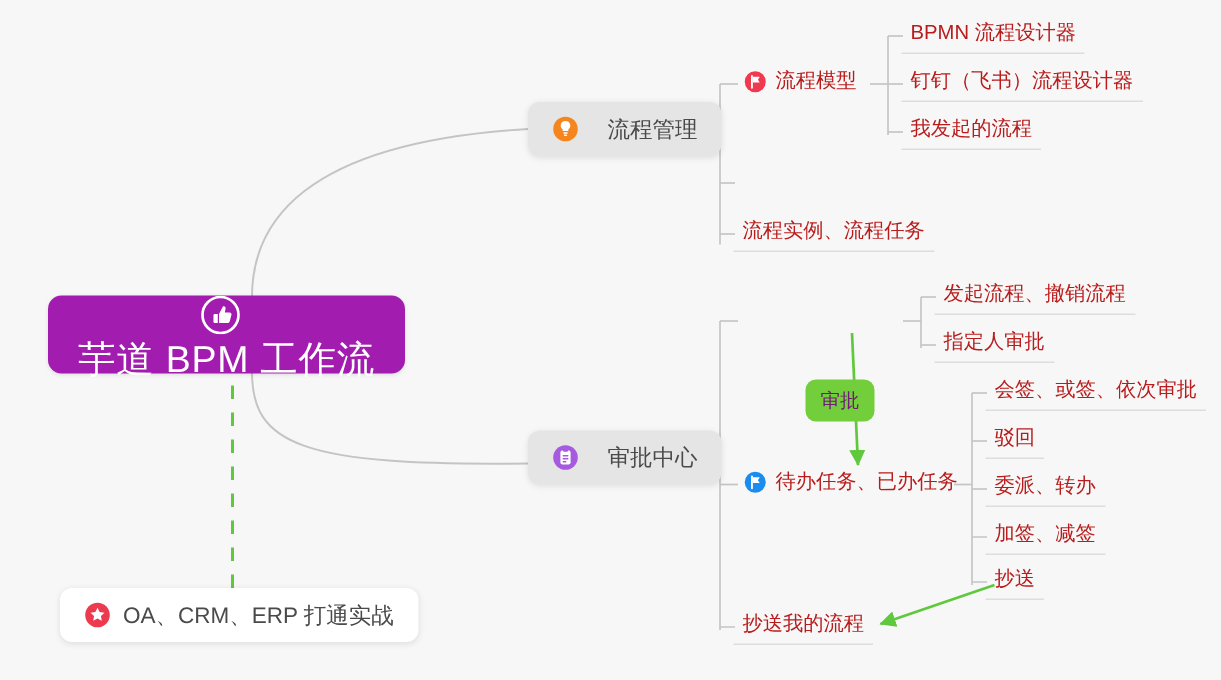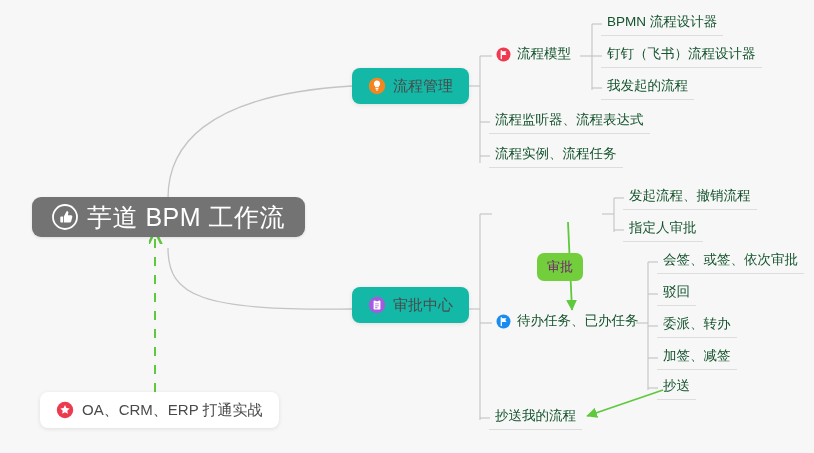--- a/index.html
+++ b/index.html
@@ -19,40 +19,42 @@
   
   .card{
     position:absolute;
     display:flex;align-items:center;
     box-sizing:border-box;
     white-space:nowrap;
   }
 
   
   .root{
-    background:#737373;
+    background:#a21caf;
     border-radius:9px;
     padding:0 20px;
-    height:40px;
+    height:52px;
     box-shadow:0 1px 3px rgba(0,0,0,.10);
+    flex-direction:column;
   }
   .root .label{
     color:#ffffff;
     font-size:25px;
     letter-spacing:.5px;
   }
   .root .ico{margin-right:9px;display:flex;align-items:center;}
 
   
   .branch{
-    background:#14b8a6;
+    background:#e5e5e5;
     border-radius:8px;
     padding:0 16px;
     height:36px;
     box-shadow:0 1px 4px rgba(0,0,0,.10);
+    gap:12px;
   }
   .branch .label{
     color:#4a4a4a;
     font-size:15px;
   }
   .branch .ico{margin-right:7px;display:flex;align-items:center;}
 
   
   .note{
     background:#ffffff;
@@ -65,21 +67,21 @@
   .note .ico{margin-right:8px;display:flex;align-items:center;}
 
   
   .leaf{
     position:absolute;
     display:flex;align-items:center;
     box-sizing:border-box;
     white-space:nowrap;
     padding:0 6px 4px 6px;
     border-bottom:1px solid #dddddd;
-    color:#14532d;
+    color:#b91c1c;
     font-size:13.5px;
     height:24px;
   }
   .leaf.noline{border-bottom:none;}
   .leaf .ico{margin-right:6px;display:flex;align-items:center;}
 
   
   .chip{
     position:absolute;
     background:#72ce3a;
@@ -189,23 +191,20 @@
     <span class="ico">
       <svg width="15" height="15" viewBox="0 0 15 15">
         <circle cx="7.5" cy="7.5" r="7" fill="#f0384f"></circle>
         <path d="M5.3 3.7v7.8" stroke="#ffffff" stroke-width="1.25" stroke-linecap="round"></path>
         <path d="M5.9 4.2h4.6l-1.2 1.9 1.2 1.9H5.9z" fill="#ffffff"></path>
       </svg>
     </span>
     <span>流程模型</span>
   </div>
 
-  <div class="leaf" style="left:489px; top:110px;">
-    <span>流程监听器、流程表达式</span>
-  </div>
 
   <div class="leaf" style="left:489px; top:144px;text-align:right;">
     <span>流程实例、流程任务</span>
   </div>
 
   <div class="leaf" style="left:601px; top:12px;">
     <span>BPMN 流程设计器</span>
   </div>
 
   <div class="leaf" style="left:601px; top:44px;">

